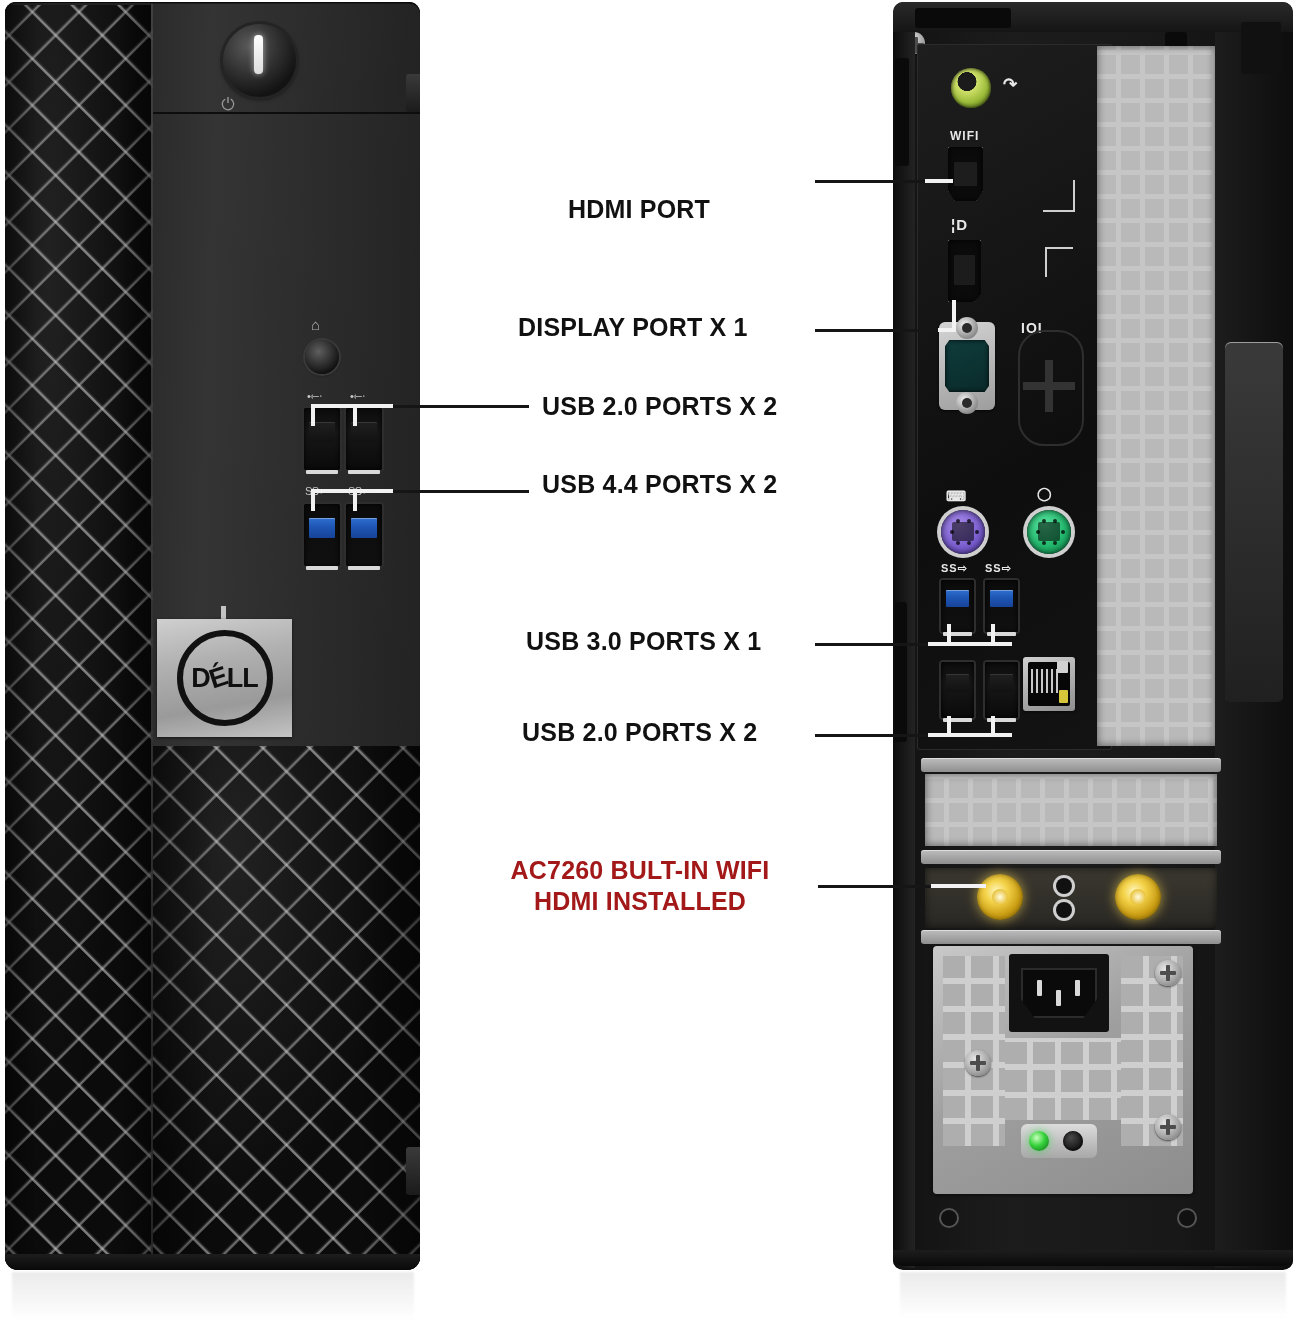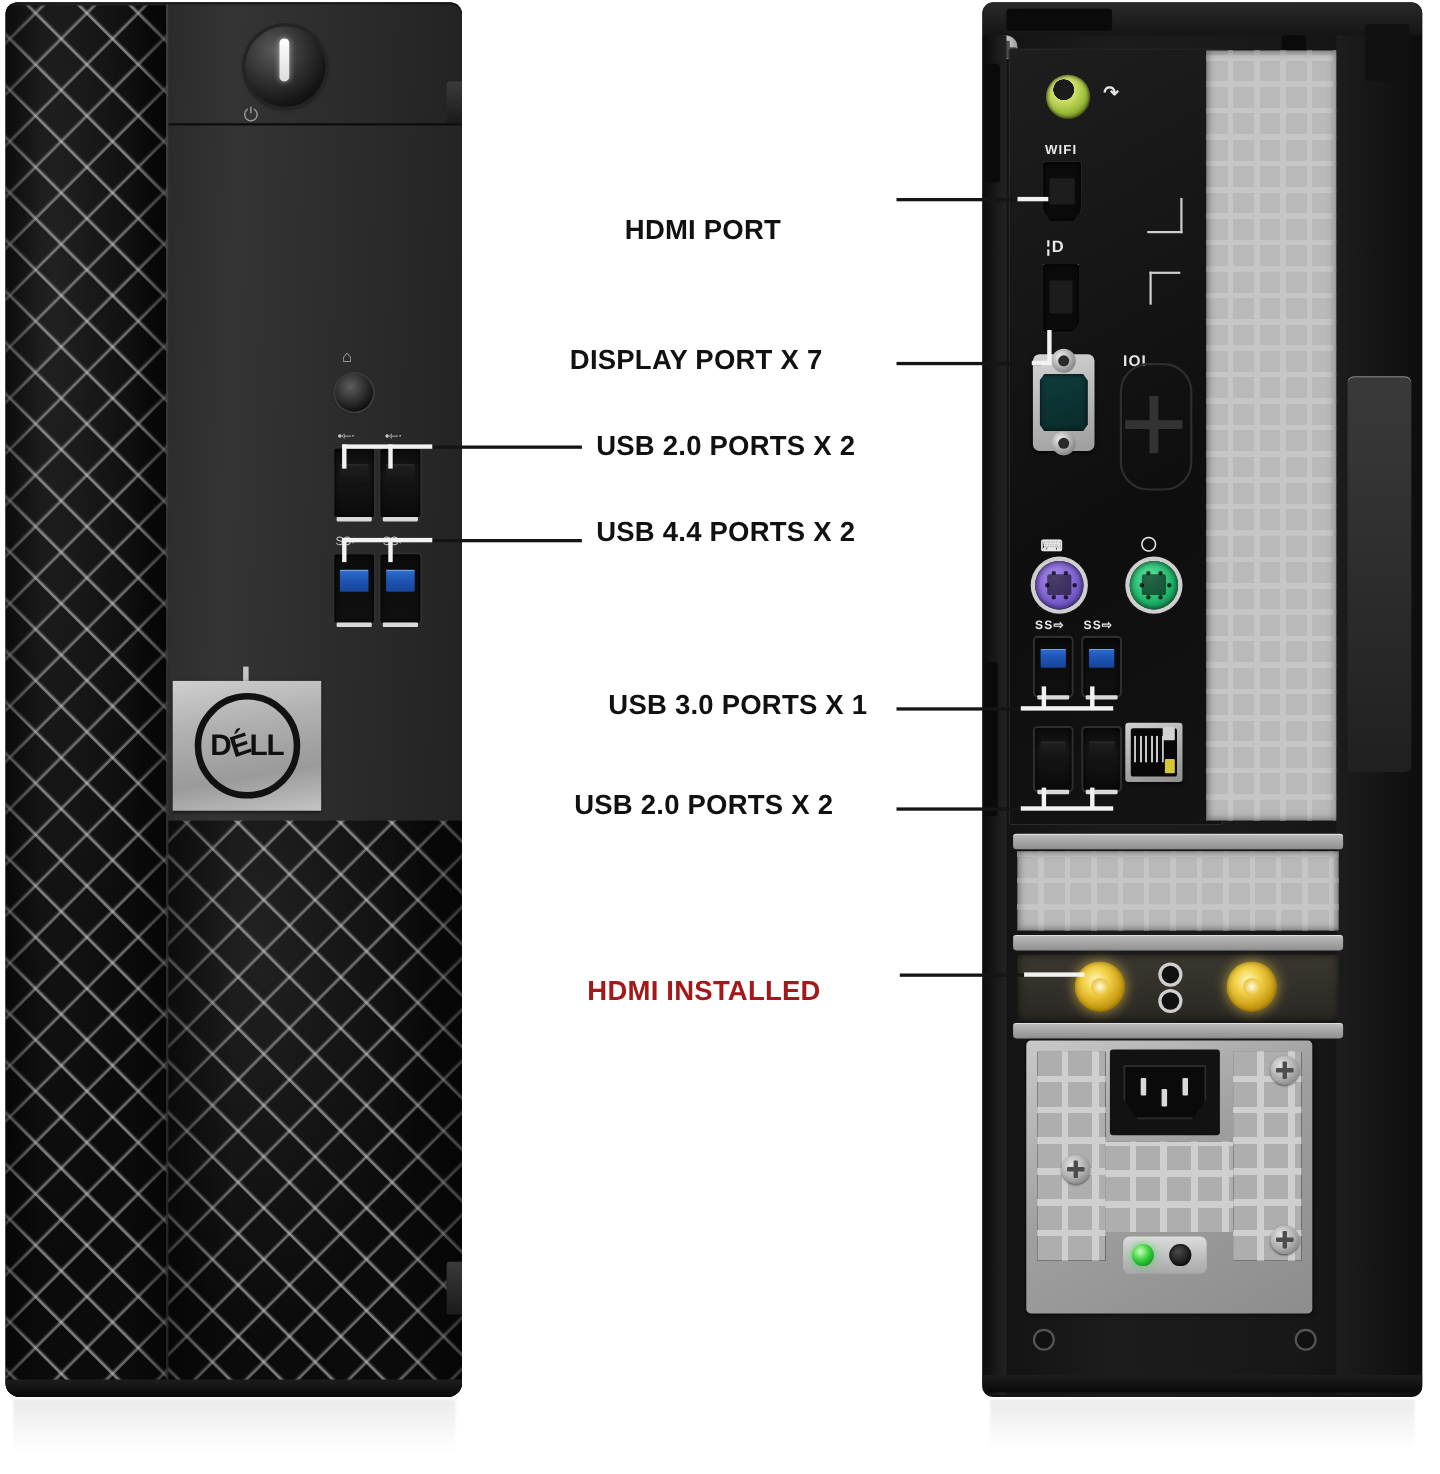--- a/index.html
+++ b/index.html
@@ -495,49 +495,49 @@
     <div style="position:absolute;left:286px;top:1208px;width:16px;height:16px;border-radius:50%;background:#111;box-shadow:0 0 0 2px #555;"></div>
     <div class="foot" style="left:0;top:1248px;width:400px;"></div>
   </div>
 
   <div class="reflection" style="left:900px;top:1272px;width:386px;height:58px;"></div>
 
   <div class="lbl" style="left:568px;top:167px;margin-top:28px;">HDMI PORT</div>
   <div class="lead" style="left:815px;top:180px;width:118px;"></div>
   <div class="lead-w" style="left:925px;top:179px;width:28px;height:4px;background:#f2f2f2;"></div>
 
-  <div class="lbl" style="left:518px;top:313px;">DISPLAY PORT X  7</div>
+  <div class="lbl" style="left:518px;top:313px;">DISPLAY PORT X  1</div>
   <div class="lead" style="left:815px;top:329px;width:132px;"></div>
   <div class="lead-w" style="left:938px;top:328px;width:18px;height:4px;background:#f2f2f2;"></div>
   <div class="lead-w" style="left:952px;top:300px;width:4px;height:30px;background:#f2f2f2;"></div>
 
   <div class="lbl" style="left:542px;top:392px;">USB 2.0 PORTS X 2</div>
   <div class="lead" style="left:389px;top:405px;width:140px;"></div>
   <div class="lead-w" style="left:311px;top:404px;width:82px;height:4px;"></div>
   <div class="lead-w" style="left:311px;top:404px;width:4px;height:22px;"></div>
   <div class="lead-w" style="left:353px;top:404px;width:4px;height:22px;"></div>
 
   <div class="lbl" style="left:542px;top:470px;">USB 4.4 PORTS X 2</div>
   <div class="lead" style="left:389px;top:490px;width:140px;"></div>
   <div class="lead-w" style="left:311px;top:489px;width:82px;height:4px;"></div>
   <div class="lead-w" style="left:311px;top:489px;width:4px;height:22px;"></div>
   <div class="lead-w" style="left:353px;top:489px;width:4px;height:22px;"></div>
 
-  <div class="lbl" style="left:553px;top:627px;text-align:right;">USB 3.0 PORTS X 1</div>
+  <div class="lbl" style="left:526px;top:627px;text-align:right;">USB 3.0 PORTS X 1</div>
   <div class="lead" style="left:815px;top:643px;width:120px;"></div>
   <div class="lead-w" style="left:928px;top:642px;width:84px;height:4px;"></div>
   <div class="lead-w" style="left:947px;top:624px;width:4px;height:20px;"></div>
   <div class="lead-w" style="left:991px;top:624px;width:4px;height:20px;"></div>
 
   <div class="lbl" style="left:522px;top:718px;">USB 2.0 PORTS X 2</div>
   <div class="lead" style="left:815px;top:734px;width:120px;"></div>
   <div class="lead-w" style="left:928px;top:733px;width:84px;height:4px;"></div>
   <div class="lead-w" style="left:947px;top:716px;width:4px;height:19px;"></div>
   <div class="lead-w" style="left:991px;top:716px;width:4px;height:19px;"></div>
 
   <div class="lbl red two" style="left:480px;top:855px;width:320px;">
-    <br>
+    <span>AC7260 BULT-IN WIFI</span><br>
     <span>HDMI INSTALLED</span>
   </div>
   <div class="lead" style="left:818px;top:885px;width:120px;"></div>
   <div class="lead-w" style="left:931px;top:884px;width:55px;height:4px;"></div>
 
 </div>
 
 </body></html>

